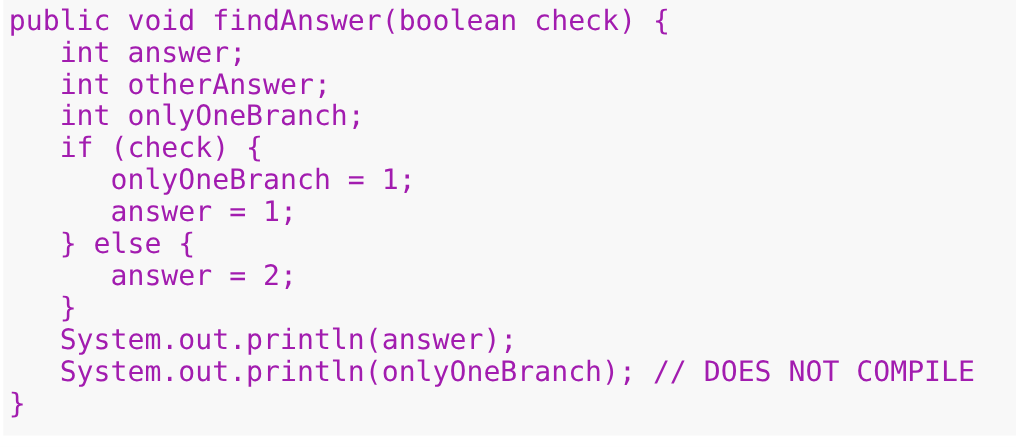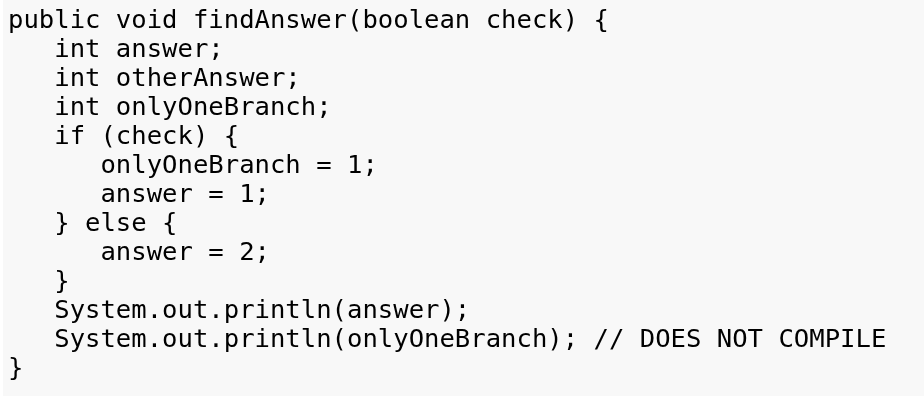--- a/index.html
+++ b/index.html
@@ -23,21 +23,21 @@
     box-sizing: border-box;
     padding: 5px 0 0 0;
     overflow: hidden;
   }
   .code-pre {
     margin: 0;
     padding: 0;
     font-family: "DejaVu Sans Mono", monospace;
     font-size: 25.6px;
     line-height: 29px;
-    color: #000000;
+    color: #a21caf;
     white-space: pre;
     letter-spacing: 0px;
     -webkit-font-smoothing: antialiased;
   }
   .code-line {
     display: block;
     height: 29px;
     padding-left: 5px;
     white-space: pre;
   }

